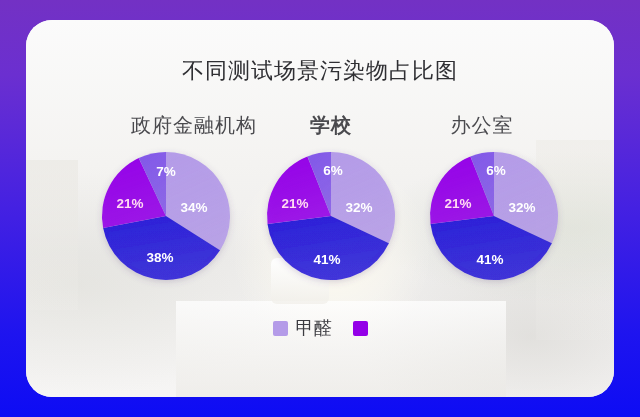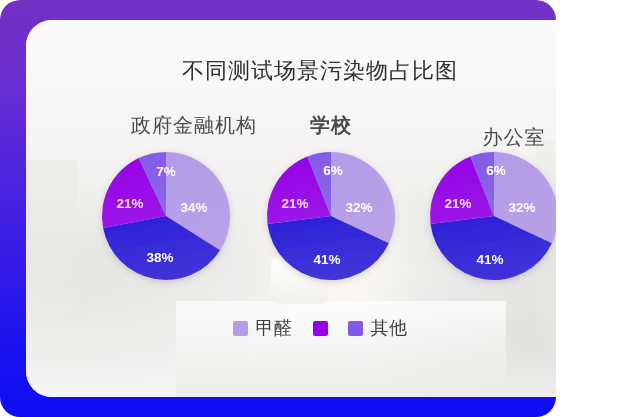--- a/index.html
+++ b/index.html
@@ -6,26 +6,25 @@
     margin: 0;
     padding: 0;
     background: #ffffff;
   }
   body {
     font-family: "Liberation Sans", sans-serif;
   }
 
   #frame {
     position: relative;
-    width: 556px;
+    width: 640px;
     height: 417px;
     box-sizing: border-box;
     background: linear-gradient(180deg, #7331c4 0%, #6b2fd0 18%, #4421e2 50%, #1e14ef 80%, #0d0cf4 100%);
     overflow: hidden;
-    border-radius: 20px;
   }
 
   
   #card {
     position: absolute;
     left: 26px;
     top: 20px;
     width: 588px;
     height: 377px;
     border-radius: 26px;
@@ -232,21 +231,21 @@
                 <path d="M 64 64 L 121.91 91.25 A 64 64 0 0 1 0.50 72.02 Z" fill="url(#g1s1)"></path>
                 <path d="M 64 64 L 0.50 72.02 A 64 64 0 0 1 40.44 4.49 Z" fill="url(#g1s2)"></path>
                 <path d="M 64 64 L 40.44 4.49 A 64 64 0 0 1 64.00 0.00 Z" fill="url(#g1s3)"></path>
               </g>
               <text class="slice-label" x="92" y="56">32%</text>
               <text class="slice-label" x="60" y="108">41%</text>
               <text class="slice-label pink" x="28" y="52">21%</text>
               <text class="slice-label" x="66" y="19">6%</text>
             </svg>
           </div>
-          <div class="group-label" style="left: 488px; margin-top: 12px;">办公室</div>
+          <div class="group-label" style="left: 456px;">办公室</div>
           <div class="pie-wrap" style="left: 468px;">
             <svg width="128" height="128" viewBox="0 0 128 128">
               <defs>
                 <filter id="sh2" x="-30%" y="-30%" width="170%" height="170%">
                   <feDropShadow dx="0" dy="2" stdDeviation="3" flood-color="#5a4a7a" flood-opacity="0.25"></feDropShadow>
                 </filter>
                 <linearGradient id="g2s0" x1="0" y1="0" x2="0.3" y2="1">
                   <stop offset="0%" stop-color="#b49be8"></stop>
                   <stop offset="100%" stop-color="#b49be8" stop-opacity="0.88"></stop>
                 </linearGradient>
@@ -278,21 +277,17 @@
         </div>
 
       <div id="legend">
           <div class="legend-item">
             <span class="legend-swatch" style="background: rgb(180, 155, 232);"></span>
             <span class="legend-text">甲醛</span>
           </div>
           <div class="legend-item">
             <span class="legend-swatch" style="background: rgb(148, 0, 232);"></span>
           </div>
-          <div class="legend-item">
-            <span class="legend-swatch" style="background: rgb(130, 88, 232);"></span>
-            <span class="legend-text">其他</span>
-          </div>
         </div>
 
     </div>
   </div>
 </div>
 
 </body></html>

